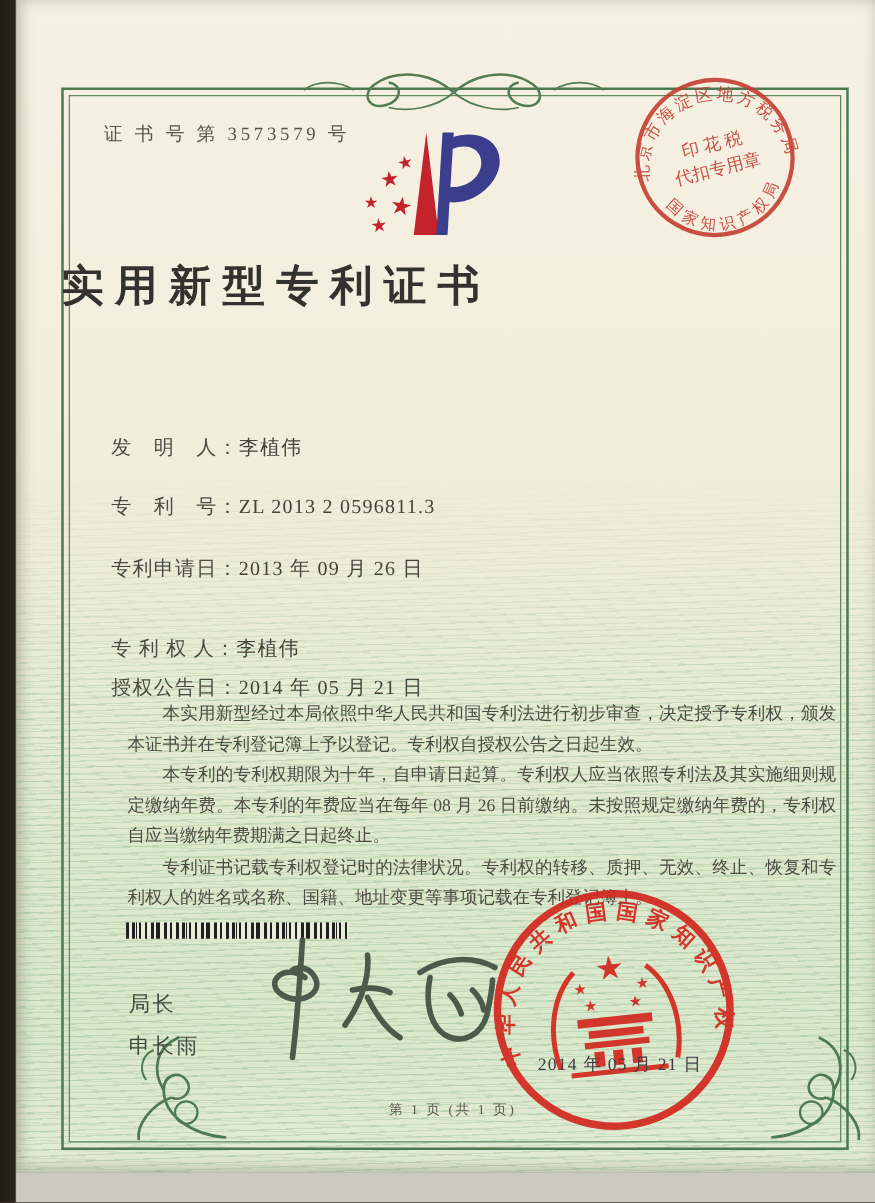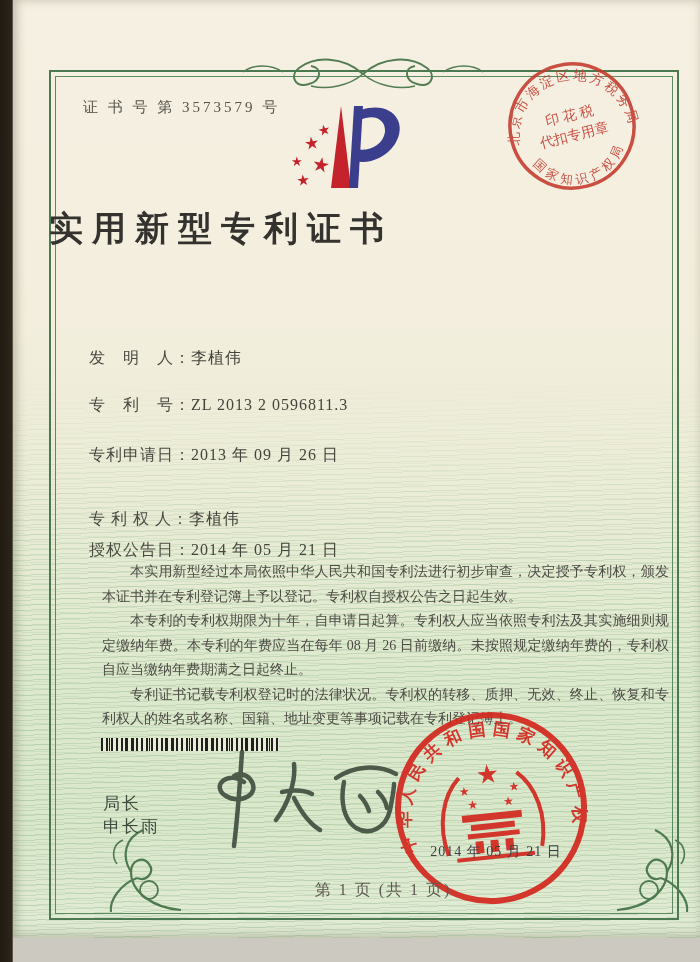--- a/index.html
+++ b/index.html
@@ -48,31 +48,31 @@
   .body-text p{margin:0;text-indent:2em;}
   .barcode{
     position:absolute;left:88px;top:738px;width:178px;height:13px;
     background:
       repeating-linear-gradient(90deg,#20201e 0 2px,transparent 2px 5px),
       repeating-linear-gradient(90deg,#20201e 0 1px,transparent 1px 8px);
     background-color:#e9ecd9;
   }
   .signer{position:absolute;left:90px;top:792px;font-size:17px;color:#3f4a3f;letter-spacing:2px;
           font-family:"Liberation Sans","DejaVu Sans",sans-serif;}
-  .signer div{}
+  .signer div{margin-bottom:10px;}
   .signature{position:absolute;left:185px;top:748px;width:215px;height:100px;}
   .office-seal{position:absolute;left:375px;top:705px;width:206px;height:206px;transform:rotate(-6deg);opacity:.92;}
   .seal-date{
     position:absolute;left:378px;top:843px;width:210px;text-align:center;
     font-size:14px;color:#3f3c44;letter-spacing:1px;
   }
   .tax-seal{position:absolute;left:483px;top:50px;width:152px;height:152px;transform:rotate(-14deg);opacity:.88;}
   .page-footer{
     position:absolute;left:36px;top:880px;width:626px;text-align:center;
-    font-size:16px;color:#5c5b50;letter-spacing:2px;padding-left:21px;
+    font-size:11px;color:#5c5b50;letter-spacing:2px;
   }
   .ornament{position:absolute;pointer-events:none;}
   svg text{font-family:"Liberation Serif","DejaVu Serif",serif;}
 </style>
 </head>
 <body>
 
 <div class="stage">
   <div class="bottom-table"></div>
 

